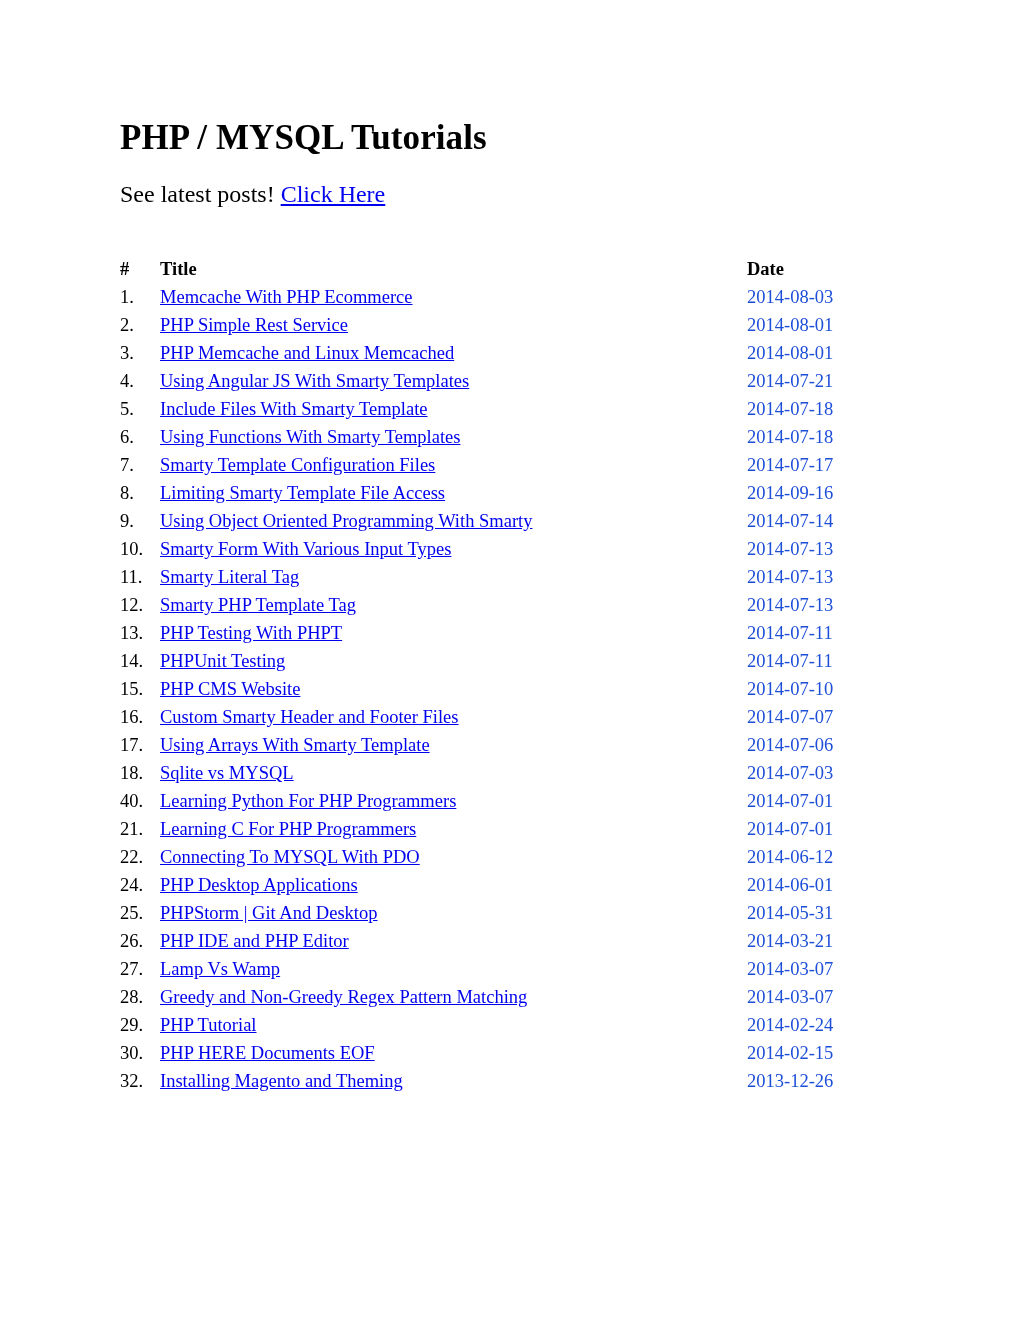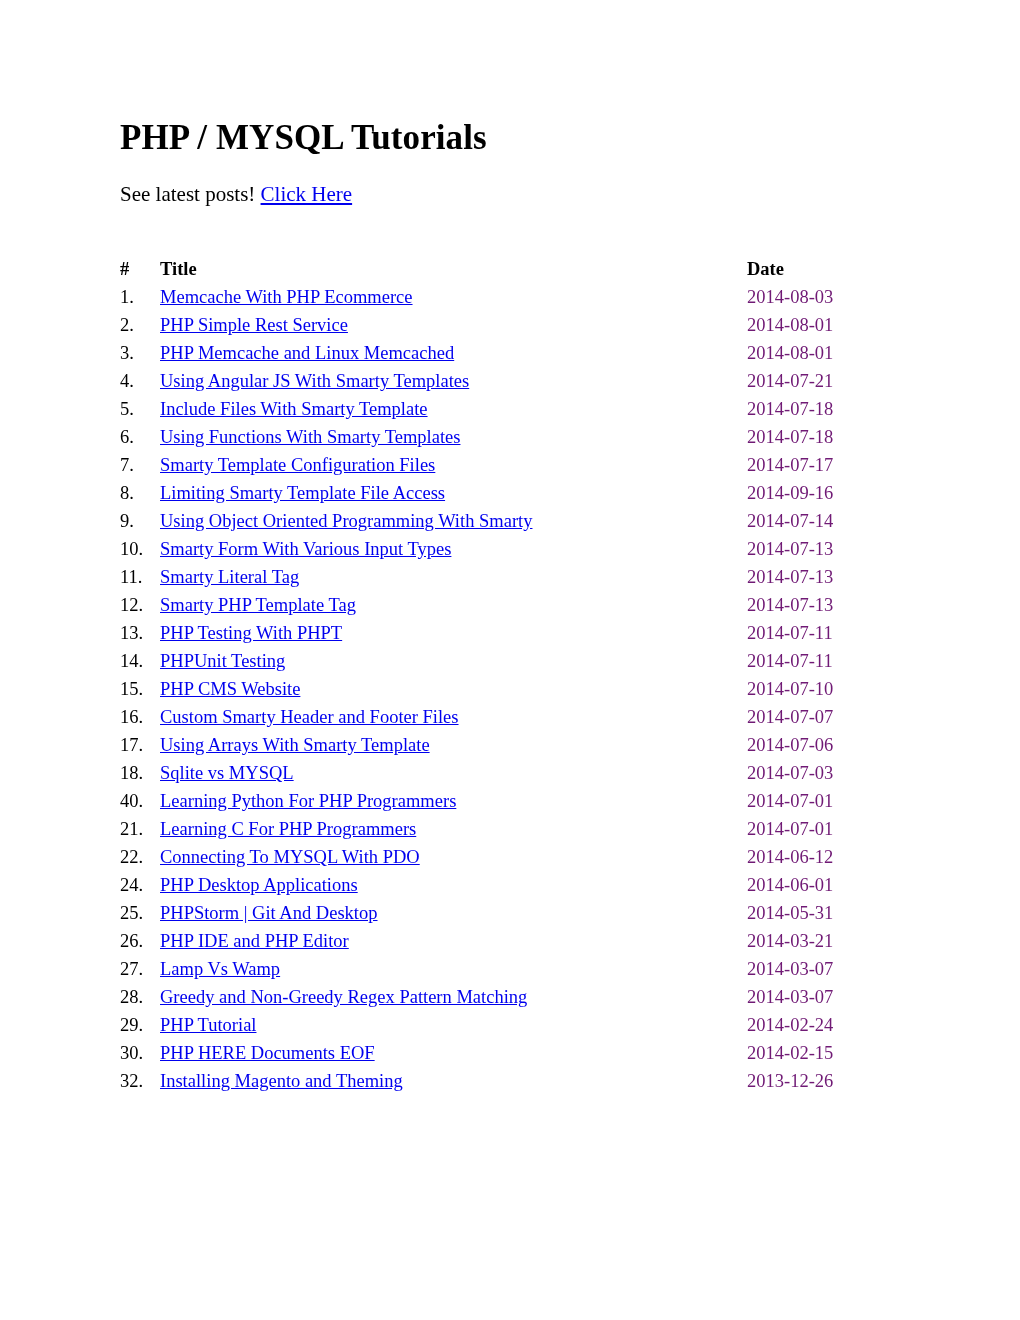--- a/index.html
+++ b/index.html
@@ -30,21 +30,21 @@
     font-size: 35px;
     font-weight: bold;
     line-height: 40px;
     letter-spacing: 0.1px;
     color: #000000;
   }
 
   p.subtitle {
     margin: 0;
     padding: 0;
-    font-size: 21px;
+    font-size: 24px;
     line-height: 22px;
     margin-top: 25px;
     color: #000000;
   }
 
   a {
     color: #0000ee;
     text-decoration: underline;
   }
 
@@ -69,21 +69,21 @@
 
   table.tutorials th {
     font-weight: bold;
   }
 
   .col-num  { width: 40px; }
   .col-title{ width: 567px; padding-right: 20px !important; }
   .col-date { width: 140px; }
 
   td.col-num { color: #000000; }
-  td.col-date { color: #701a75; }
+  td.col-date { color: #1d4ed8; }
 </style>
 </head>
 <body>
 
 <div class="page">
 
   <h1 class="page-title">PHP / MYSQL Tutorials</h1>
 
   <p class="subtitle"><span>See latest posts!</span> <a href="#">Click Here</a></p>
 

